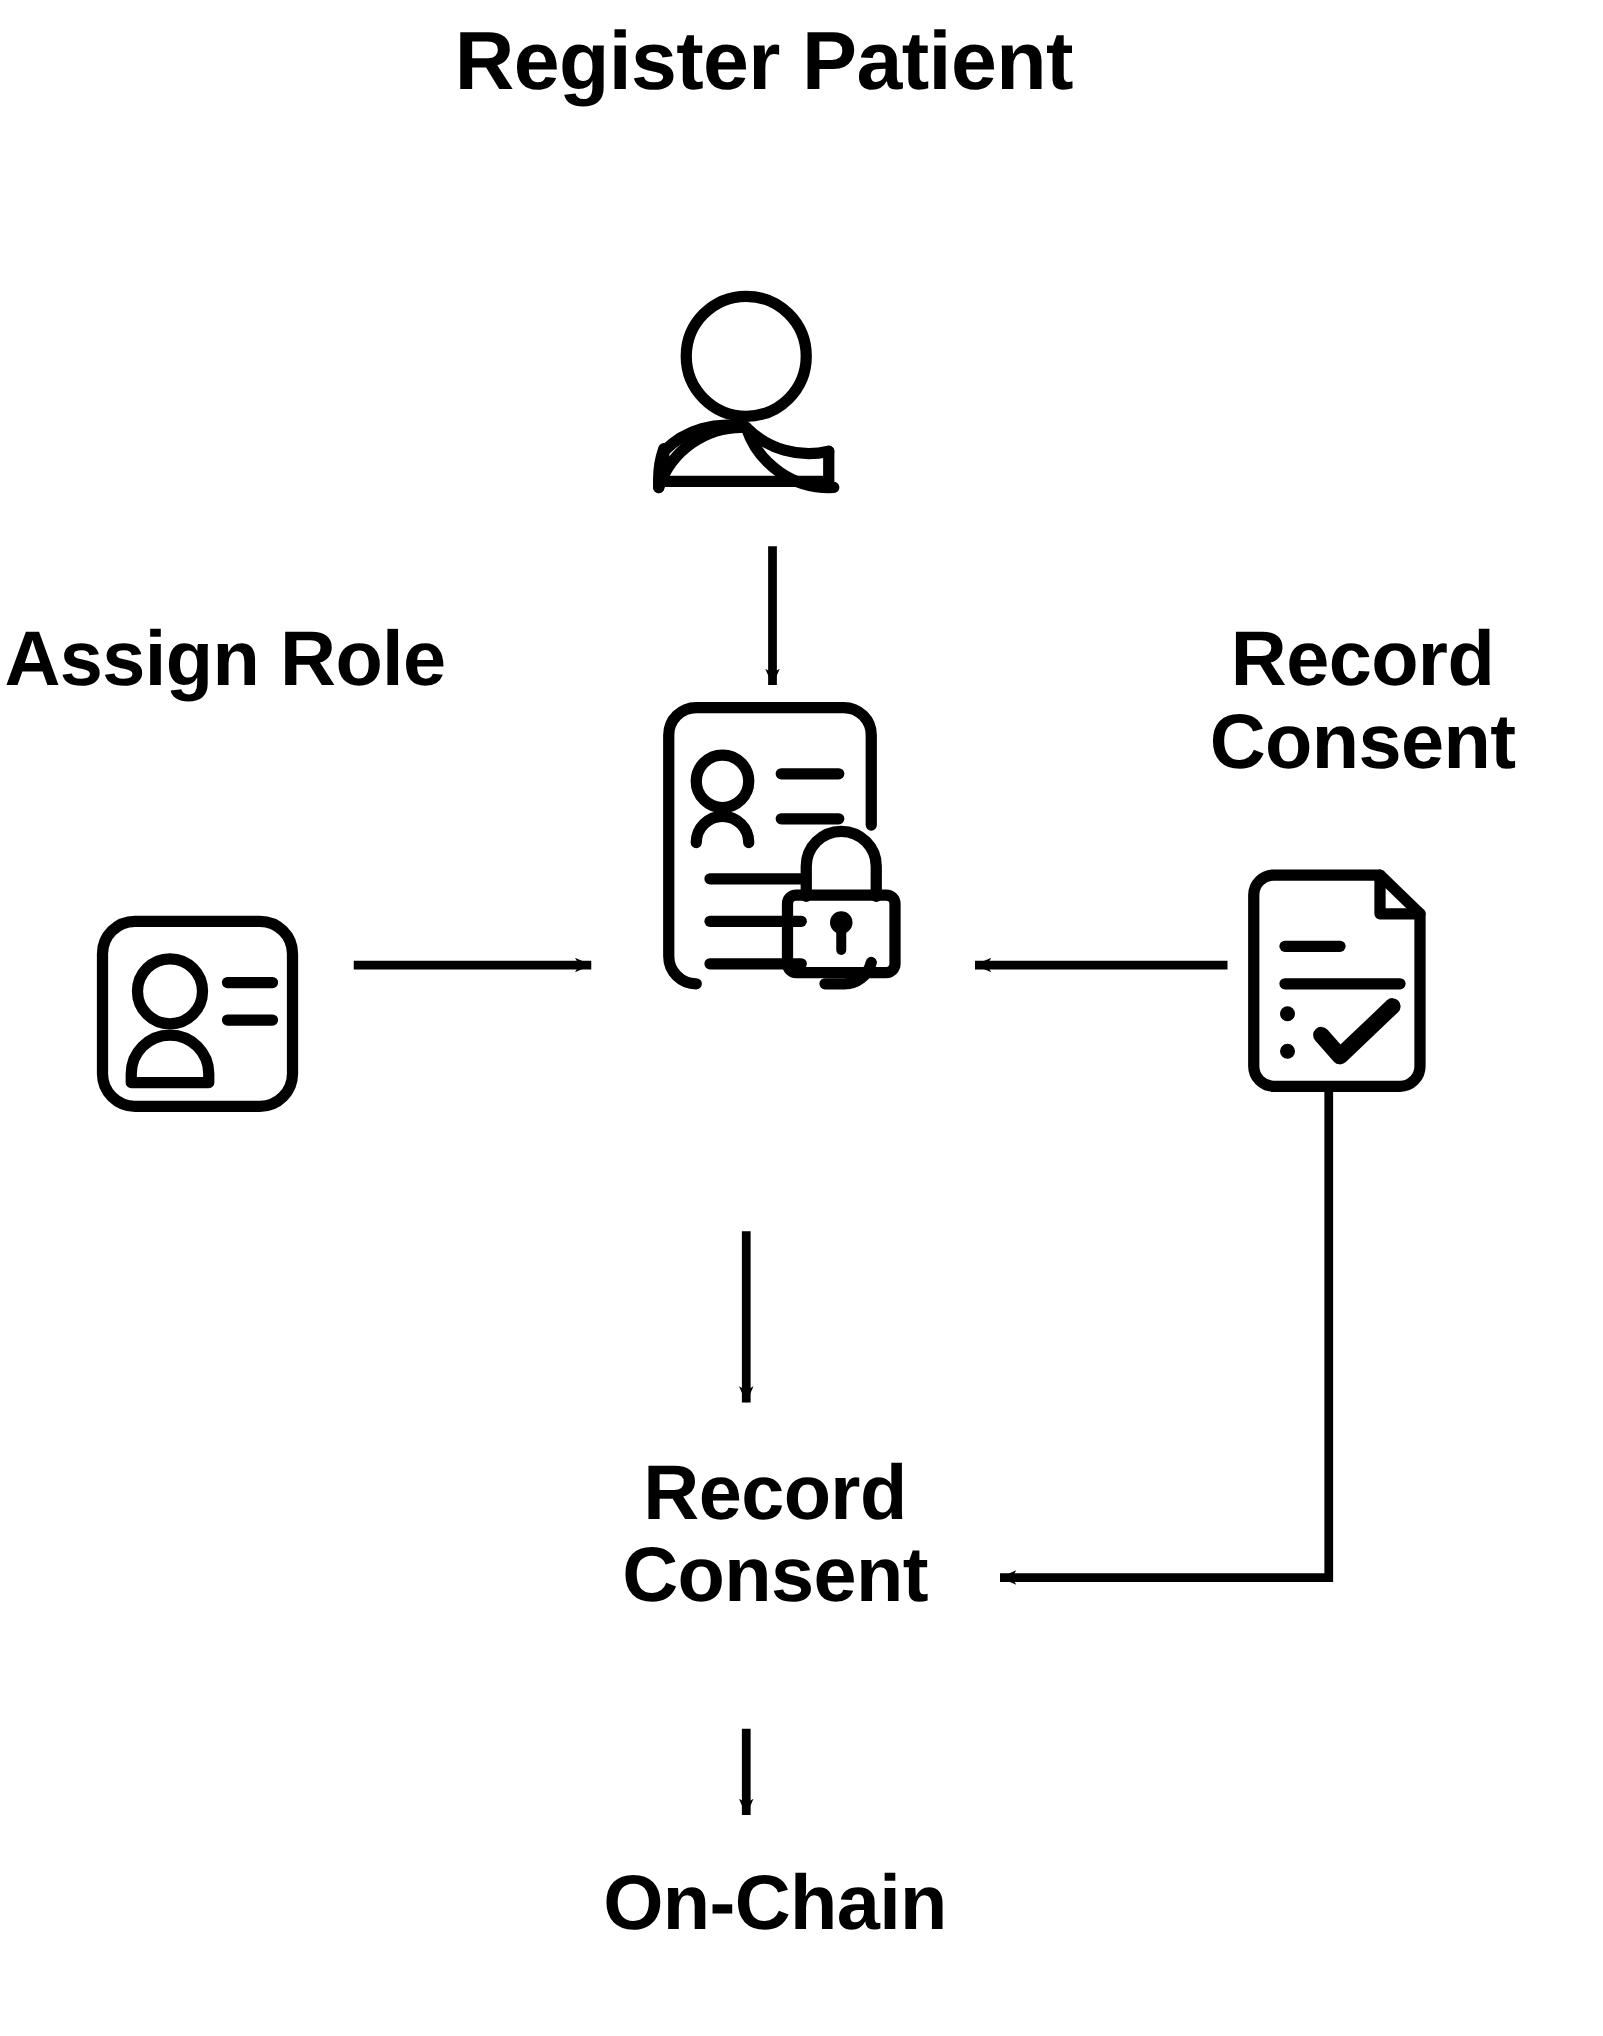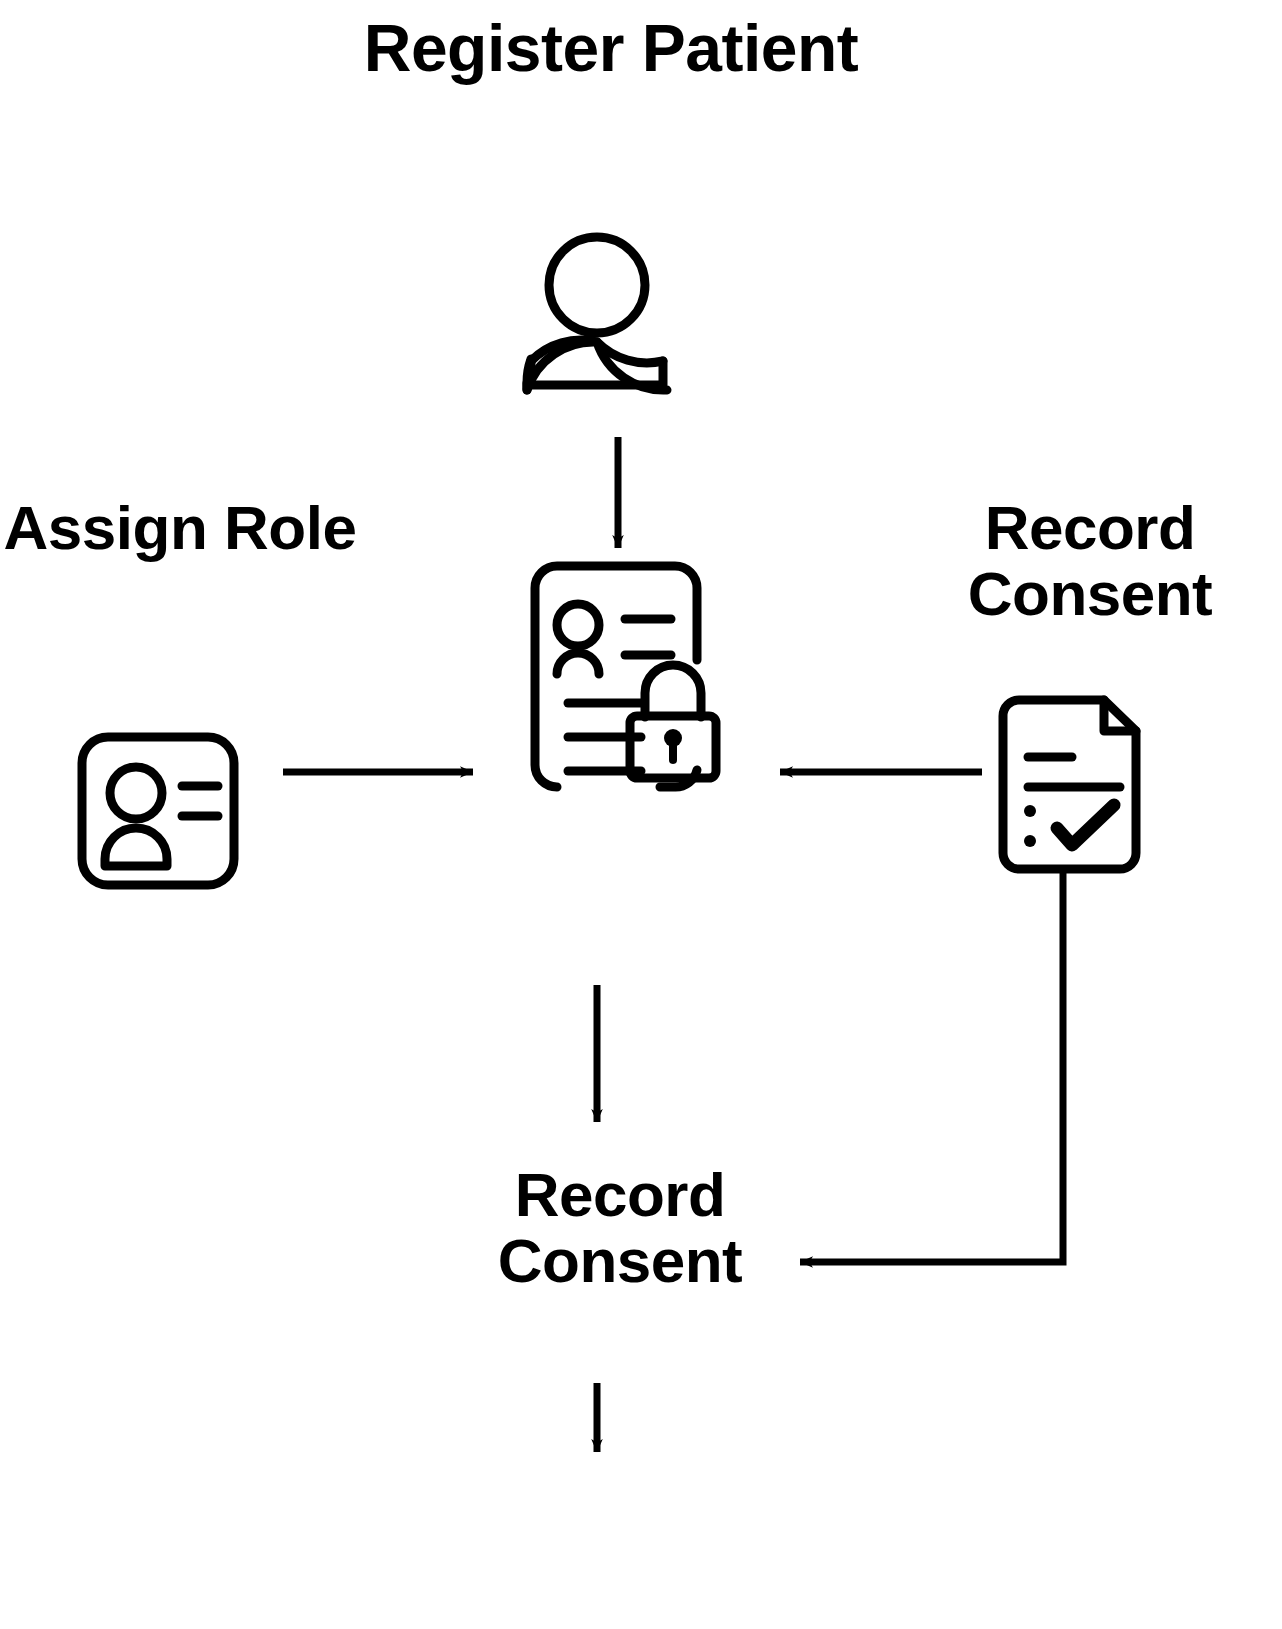--- a/index.html
+++ b/index.html
@@ -150,14 +150,15 @@
 
   <div class="lbl lbl-bold" id="label-register-patient">Register Patient</div>
 
   <div class="lbl lbl-bold" id="label-assign-role">Assign Role</div>
 
   <div class="lbl lbl-bold" id="label-record-consent-top">Record Consent</div>
 
 
   <div class="lbl lbl-bold" id="label-record-consent-bottom">Record Consent</div>
 
+  <div class="lbl lbl-bold" id="label-on-chain">On-Chain</div>
 
 </div>
 
 </body></html>

